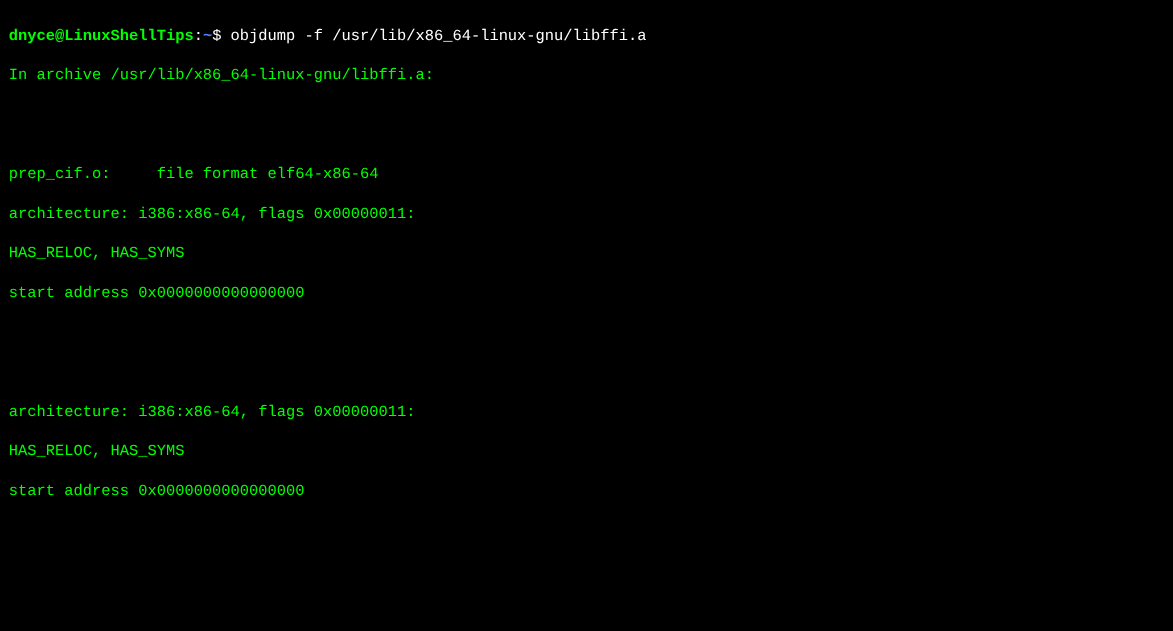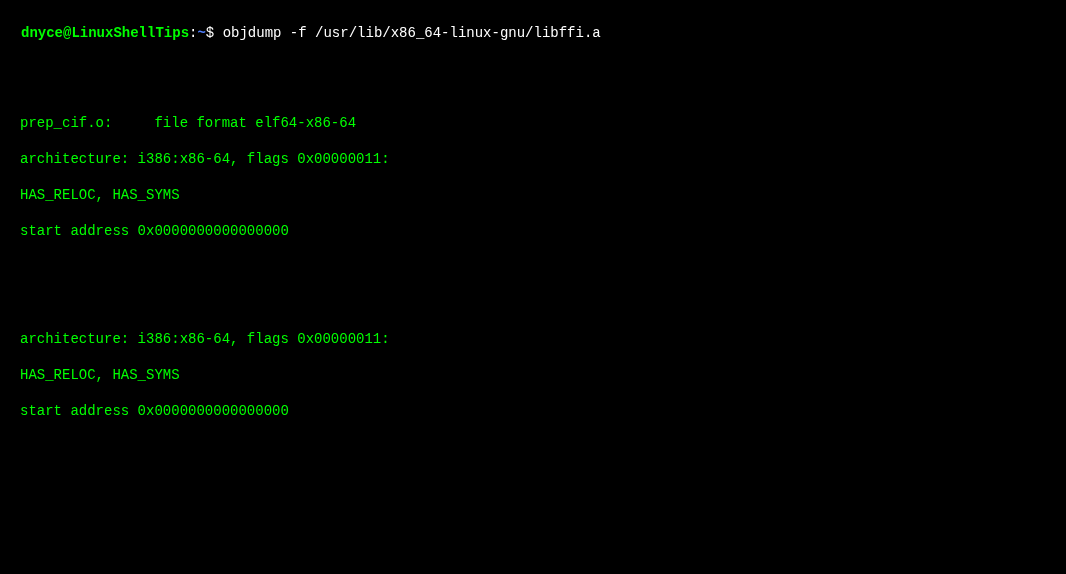--- a/index.html
+++ b/index.html
@@ -16,51 +16,50 @@
       width: 1066px;
       height: 574px;
       overflow: hidden;
     }
     .terminal {
       white-space: pre;
     }
     .prompt-user {
       color: #00ff00;
       font-weight: bold;
-      margin-left: 13px;
     }
     .prompt-colon {
       color: #ffffff;
     }
     .prompt-path {
       color: #5080ff;
       font-weight: bold;
     }
     .prompt-dollar {
       color: #ffffff;
     }
     .command {
       color: #ffffff;
     }
     .output {
       color: #00ff00;
     }
     .block {
       margin-top: 36px;
-      margin-left: 12px;
     }
     .block:first-of-type {
       margin-top: 36px;
     }
   </style>
 </head>
 <body>
 
 <div class="terminal">
 <div><span class="prompt-user">dnyce@LinuxShellTips</span><span class="prompt-colon">:</span><span class="prompt-path">~</span><span class="prompt-dollar">$ </span><span class="command">objdump -f /usr/lib/x86_64-linux-gnu/libffi.a</span></div>
+<div class="output">In archive /usr/lib/x86_64-linux-gnu/libffi.a:</div>
 <div class="block">
 <div class="output">prep_cif.o:     file format elf64-x86-64</div>
 <div class="output">architecture: i386:x86-64, flags 0x00000011:</div>
 <div class="output">HAS_RELOC, HAS_SYMS</div>
 <div class="output">start address 0x0000000000000000</div>
 </div>
 <div class="block">
 <div class="output">architecture: i386:x86-64, flags 0x00000011:</div>
 <div class="output">HAS_RELOC, HAS_SYMS</div>
 <div class="output">start address 0x0000000000000000</div>

